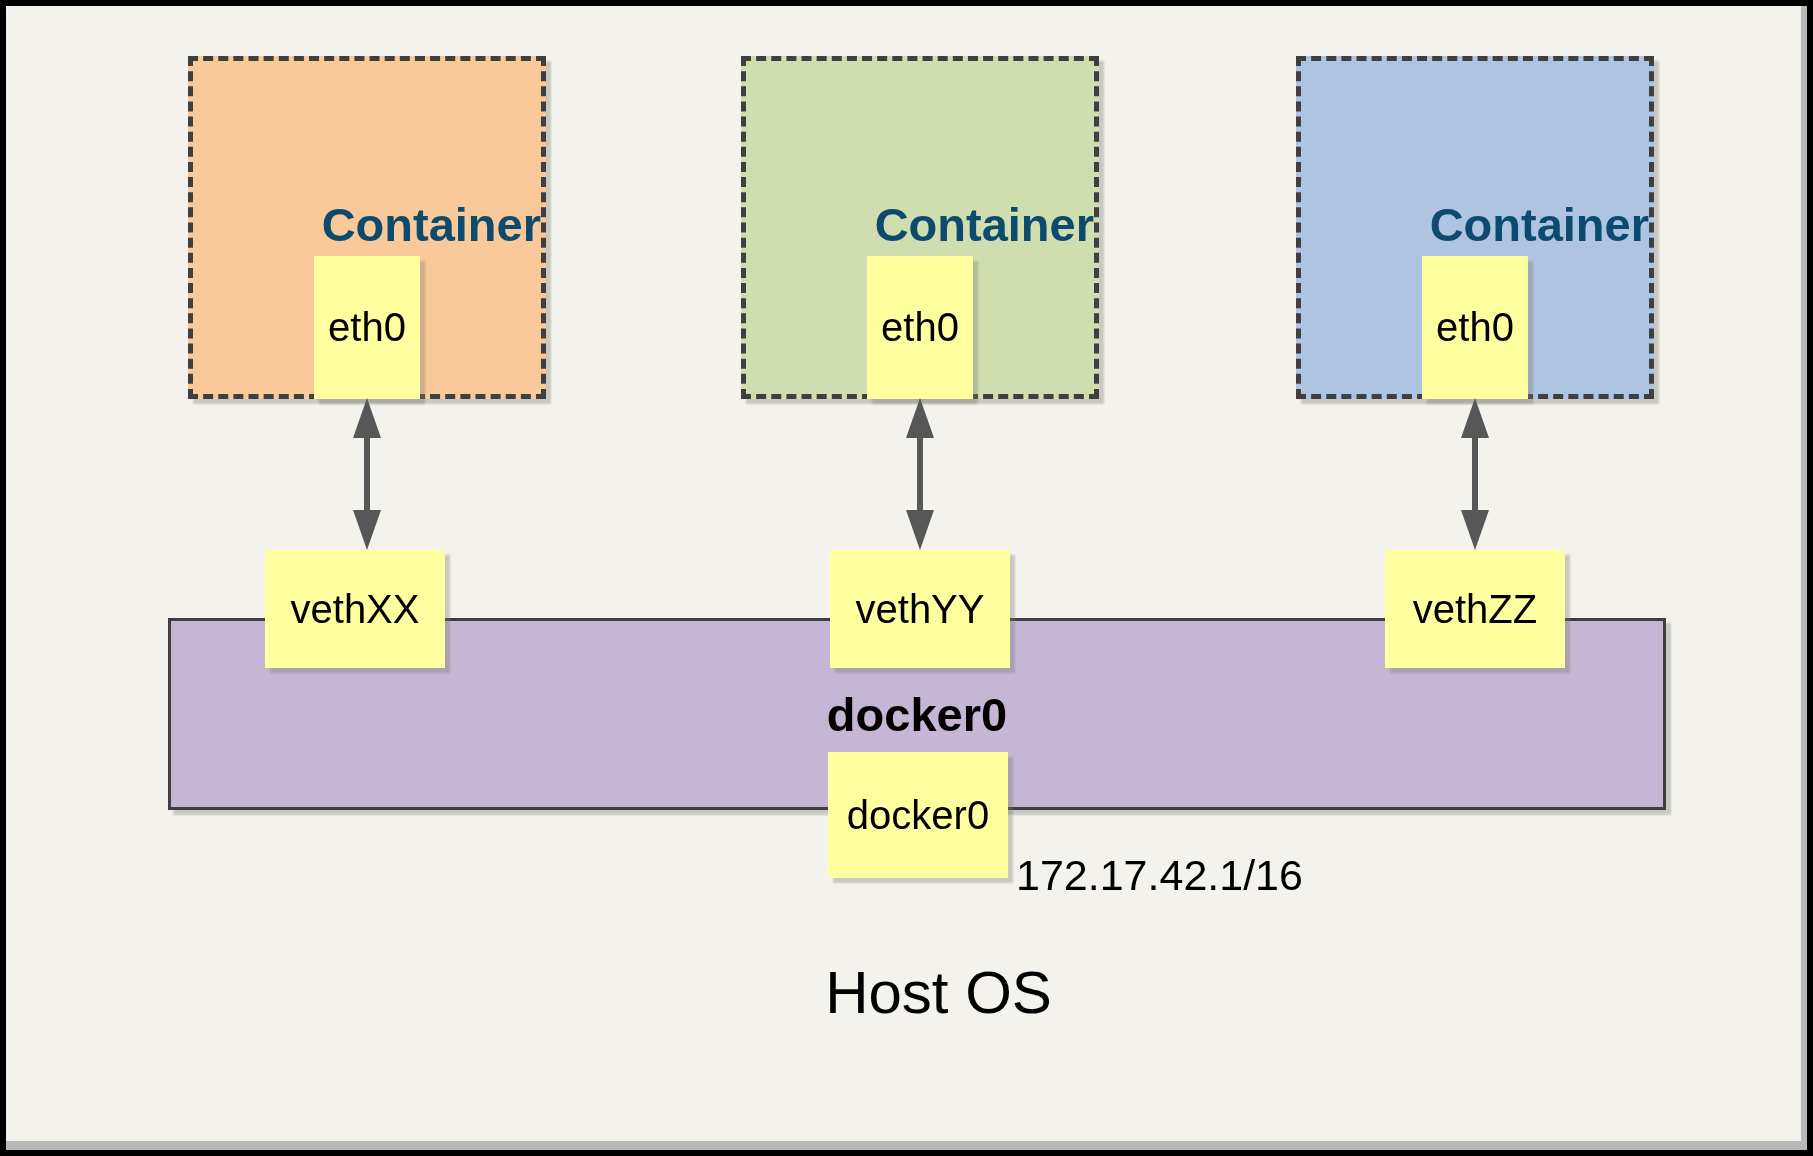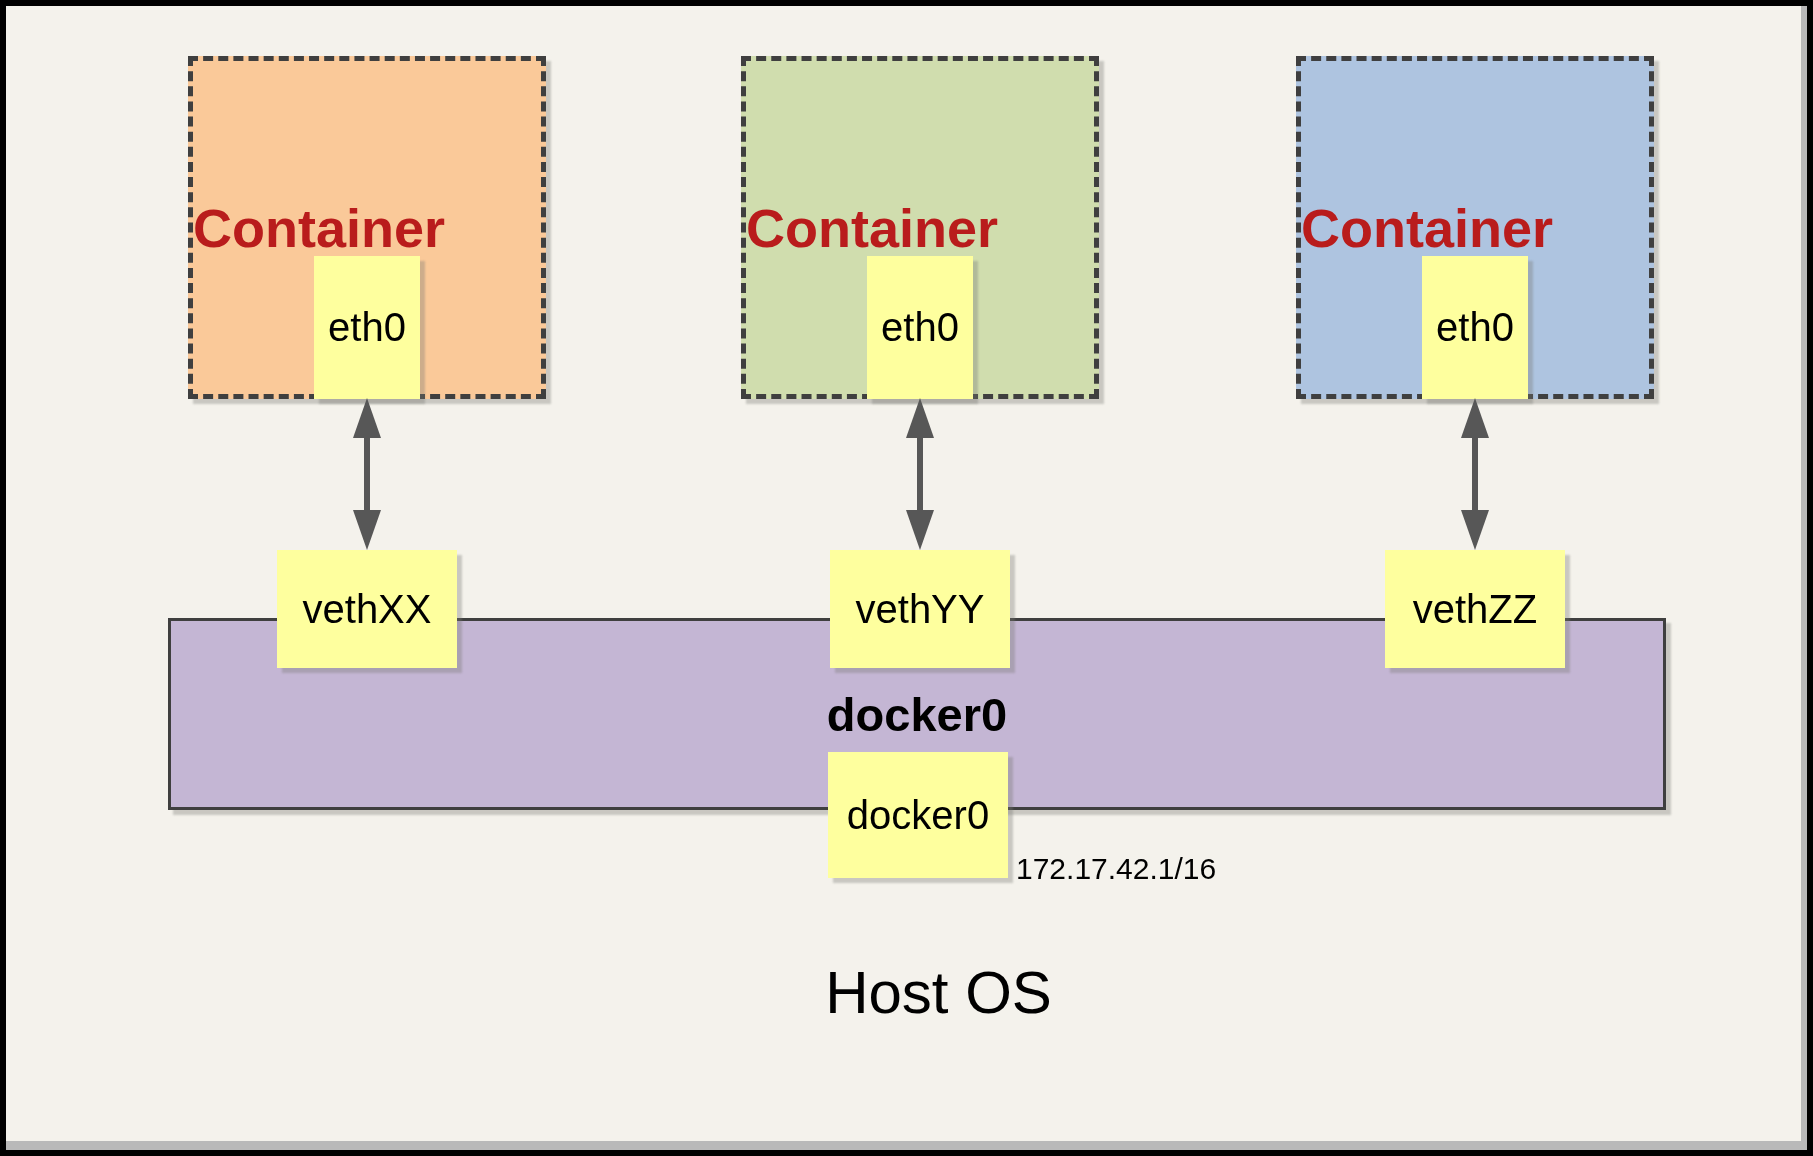--- a/index.html
+++ b/index.html
@@ -31,24 +31,24 @@
     width: 358px;
     height: 343px;
     box-sizing: border-box;
     border: 5px dashed #3f3f3f;
     box-shadow: 5px 5px 2px rgba(120,120,115,0.35);
   }
   .container-title {
     position: absolute;
     left: 0; top: 138px;
     width: 100%;
-    text-align: left;
-    font-size: 54px;
+    text-align: right;
+    font-size: 47px;
     font-weight: bold;
-    color: #b91c1c;
+    color: #0c4a6e;
     line-height: 1.1;
   }
   .iface-box {
     box-sizing: border-box;
     background: #feff9e;
     box-shadow: 5px 5px 2px rgba(120,120,115,0.35);
     display: flex;
     align-items: center;
     justify-content: center;
     font-size: 40px;
@@ -102,21 +102,21 @@
     left: 822px;
     top: 746px;
     width: 180px;
     height: 126px;
     z-index: 3;
   }
   .ip-label {
     position: absolute;
     left: 1010px;
     top: 846px;
-    font-size: 30px;
+    font-size: 43px;
     color: #000;
     line-height: 1.1;
     z-index: 3;
   }
   .host-title {
     position: absolute;
     left: 0;
     top: 954px;
     width: 100%;
     text-align: center;
@@ -163,21 +163,21 @@
       <line x1="20" y1="28" x2="20" y2="124" stroke="#575757" stroke-width="6"></line>
       <polygon points="20,0 6,40 34,40" fill="#575757"></polygon>
       <polygon points="20,152 6,112 34,112" fill="#575757"></polygon>
     </svg>
     <svg class="arrow" style="left:1449px;" viewBox="0 0 40 152">
       <line x1="20" y1="28" x2="20" y2="124" stroke="#575757" stroke-width="6"></line>
       <polygon points="20,0 6,40 34,40" fill="#575757"></polygon>
       <polygon points="20,152 6,112 34,112" fill="#575757"></polygon>
     </svg>
 
-    <div class="iface-box veth-box" style="left: 271px; background-color: rgb(254, 255, 158);">
+    <div class="iface-box veth-box" style="left: 259px; background-color: rgb(254, 255, 158);">
       <span>vethXX</span>
     </div>
     <div class="iface-box veth-box" style="left: 824px; background-color: rgb(254, 255, 158);">
       <span>vethYY</span>
     </div>
     <div class="iface-box veth-box" style="left: 1379px; background-color: rgb(254, 255, 158); justify-content: center;">
       <span>vethZZ</span>
     </div>
 
     <div class="bridge-bar" style="background-color: rgb(196, 182, 212);">

